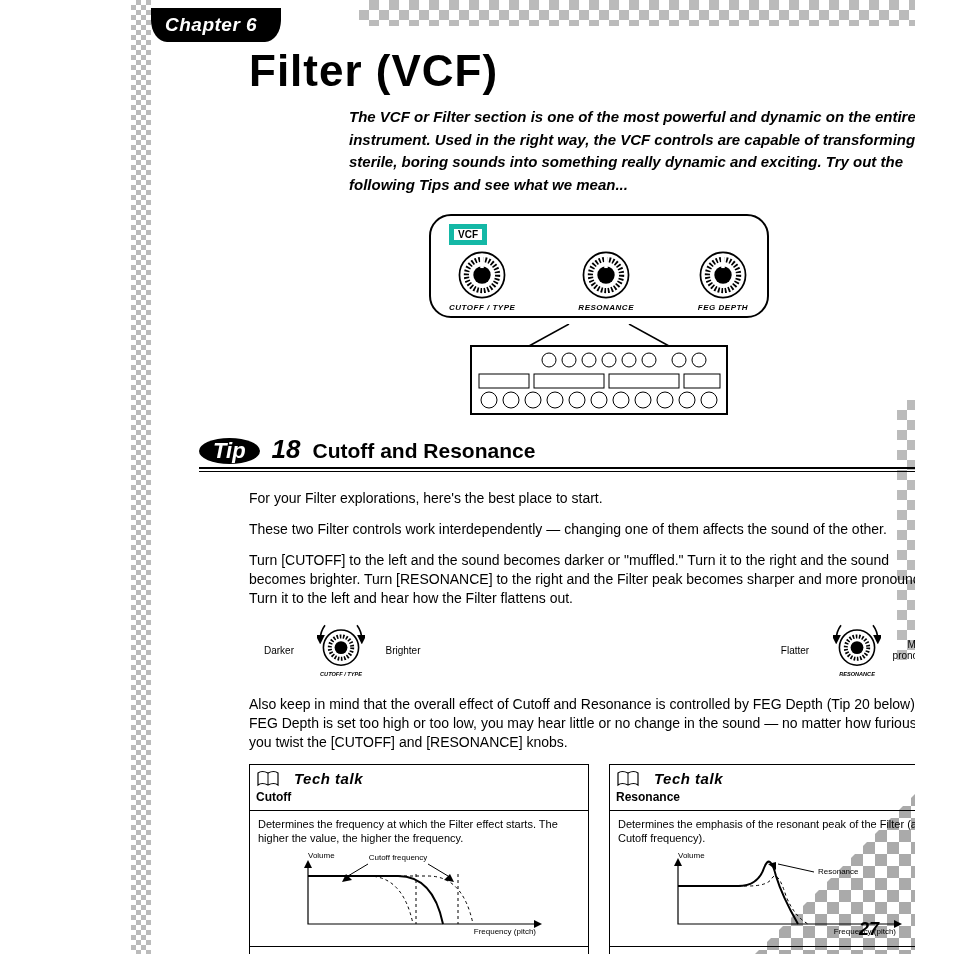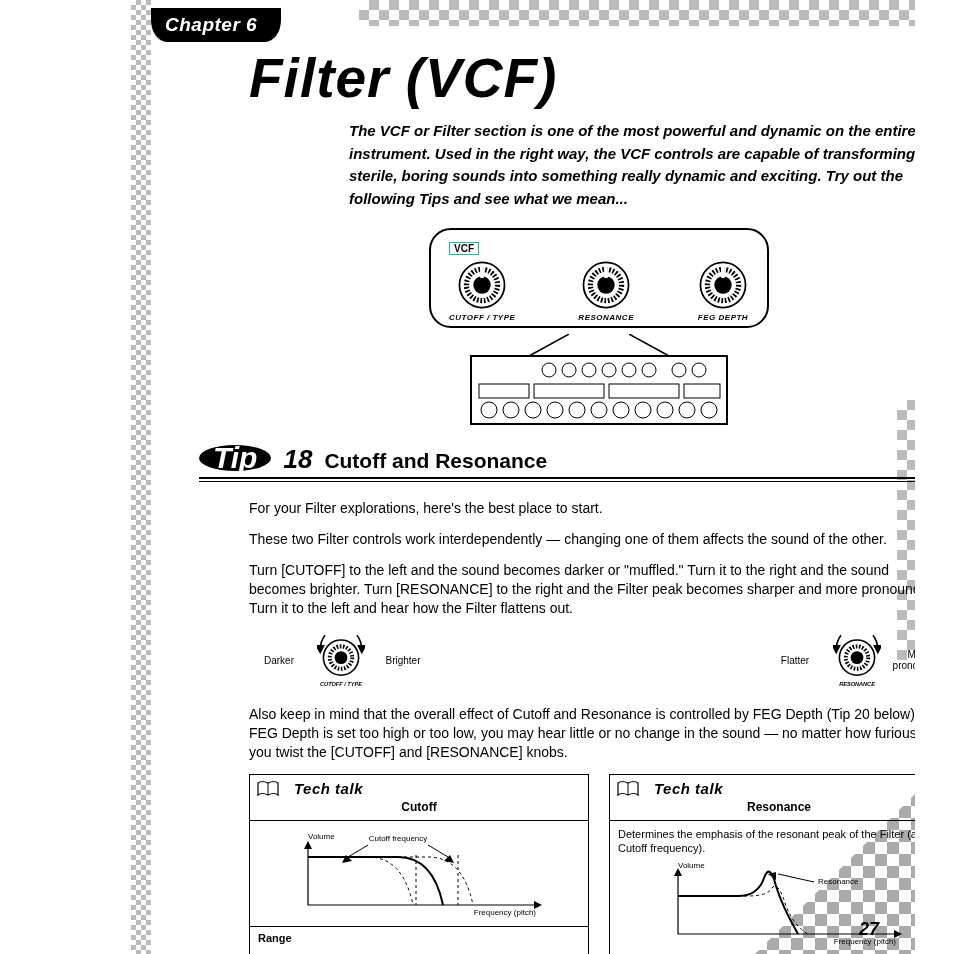--- a/index.html
+++ b/index.html
@@ -17,54 +17,54 @@
       linear-gradient(45deg,#aaa 25%,transparent 25%,transparent 75%,#aaa 75%),
       linear-gradient(45deg,#aaa 25%,transparent 25%,transparent 75%,#aaa 75%);
     background-size:24px 24px;background-position:0 0,12px 12px;
     clip-path:polygon(100% 0,100% 100%,0 100%);}
   
   .tab{position:absolute;top:8px;left:112px;background:#000;color:#fff;font-weight:900;
     font-style:italic;padding:6px 24px 6px 14px;border-radius:0 0 16px 16px/0 0 22px 22px;
     font-size:19px;letter-spacing:.5px;}
   
   .content{position:absolute;left:210px;top:46px;width:700px;}
-  .title{font-size:55px;font-weight:900;font-style:italic;letter-spacing:1px;
+  .title{font-size:44px;font-weight:900;letter-spacing:1px;
     font-family:"Arial Black",Arial,sans-serif;margin:0 0 10px 0;}
   .intro{font-style:italic;font-weight:bold;font-size:15px;line-height:1.5;margin:0 0 18px 0;width:610px;
     padding-left:100px;}
   .vcf-panel{width:300px;margin:0 auto 6px auto;border:2px solid #000;border-radius:22px;
     padding:8px 18px 4px 18px;}
-  .vcf-panel .label{font-size:10px;font-weight:bold;border:1px solid #14b8a6;display:inline-block;
+  .vcf-panel .label{font-size:10px;font-weight:bold;border:5px solid #14b8a6;display:inline-block;
     padding:0 4px;margin-bottom:4px;}
   .knob-row{display:flex;justify-content:space-between;}
   .knob-box{display:flex;flex-direction:column;align-items:center;}
   .knob{width:52px;height:52px;}
   .knob-label{font-size:8px;font-weight:900;font-style:italic;margin-top:2px;letter-spacing:.5px;}
   .device{width:260px;margin:0 auto 18px auto;}
   .device svg{display:block;}
   
   .tipbar{position:relative;margin-left:-50px;width:760px;display:flex;align-items:baseline;
     border-bottom:2px solid #000;padding-bottom:2px;margin-bottom:2px;}
   .tipbar .hr2{position:absolute;left:0;right:0;bottom:-5px;height:1px;background:#000;}
-  .tip-oval{font-style:italic;font-weight:900;font-size:30px;background:#000;color:#fff;
+  .tip-oval{font-style:italic;font-weight:900;font-size:22px;background:#000;color:#fff;
     padding:0 14px;border-radius:50%/50%;line-height:26px;}
   .tip-num{font-style:italic;font-weight:900;font-size:26px;margin:0 12px;}
   .tip-title{font-weight:900;font-size:21px;}
   .body{padding-top:18px;}
   .body p{font-size:14px;line-height:1.35;margin:0 0 12px 0;}
   .dials{display:flex;justify-content:space-between;gap:40px;margin:10px 0 14px 0;}
   .dial-group{display:flex;align-items:center;gap:8px;font-size:10px;}
   .dial-cap{width:60px;text-align:center;}
   .mini-knob{width:48px;height:62px;}
   
   .tech-row{display:flex;gap:20px;margin-top:10px;}
   .tech{border:1px solid #000;width:345px;font-size:11px;line-height:1.35;position:relative;}
   .tech-head{display:flex;align-items:center;gap:14px;padding:4px 6px 0 6px;}
   .tech-head .tt{font-weight:900;font-style:italic;font-size:15px;letter-spacing:.5px;}
-  .tech-sub{font-weight:bold;font-size:12px;padding:0 6px 4px 6px;text-align:center;}
+  .tech-sub{font-weight:bold;font-size:12px;padding:0 6px 4px 6px;}
   .tech-body{border-top:1px solid #000;border-bottom:1px solid #000;padding:6px 8px;}
   .graph{height:90px;}
   .tech-foot{padding:4px 8px;}
   .tech-foot .rlabel{font-weight:bold;font-size:11px;}
   .pages-icon svg{display:block;}
   .pagenum{position:absolute;bottom:14px;right:36px;font-weight:900;font-style:italic;font-size:18px;}
 </style>
 </head>
 <body>
 
@@ -205,20 +205,21 @@
             <span class="pages-icon">
               <svg width="24" height="18" viewBox="0 0 24 18">
                   <path d="M2 3 Q6 0 12 3 Q18 0 22 3 V15 Q18 12 12 15 Q6 12 2 15 Z" fill="#fff" stroke="#000" stroke-width="1.2"></path>
                   <line x1="12" y1="3" x2="12" y2="15" stroke="#000"></line>
                 </svg>
             </span>
             <span class="tt">Tech talk</span>
           </div>
           <div class="tech-sub">Cutoff</div>
           <div class="tech-body">
+            <div>Determines the frequency at which the Filter effect starts.  The higher the value, the higher the frequency.</div>
             <svg class="graph" viewBox="0 0 300 90">
               <text x="50" y="12" font-size="8">Volume</text>
               <text x="140" y="14" font-size="8" text-anchor="middle">Cutoff frequency</text>
               <line x1="110" y1="18" x2="90" y2="30" stroke="#000"></line>
                 <polygon points="88,28 84,36 94,34" fill="#000"></polygon>
               <line x1="170" y1="18" x2="190" y2="30" stroke="#000"></line>
                 <polygon points="192,28 196,36 186,34" fill="#000"></polygon>
 
               <polyline points="50,18 50,78 280,78" fill="none" stroke="#000" stroke-width="1.2"></polyline>
               <polygon points="50,14 46,22 54,22" fill="#000"></polygon>

